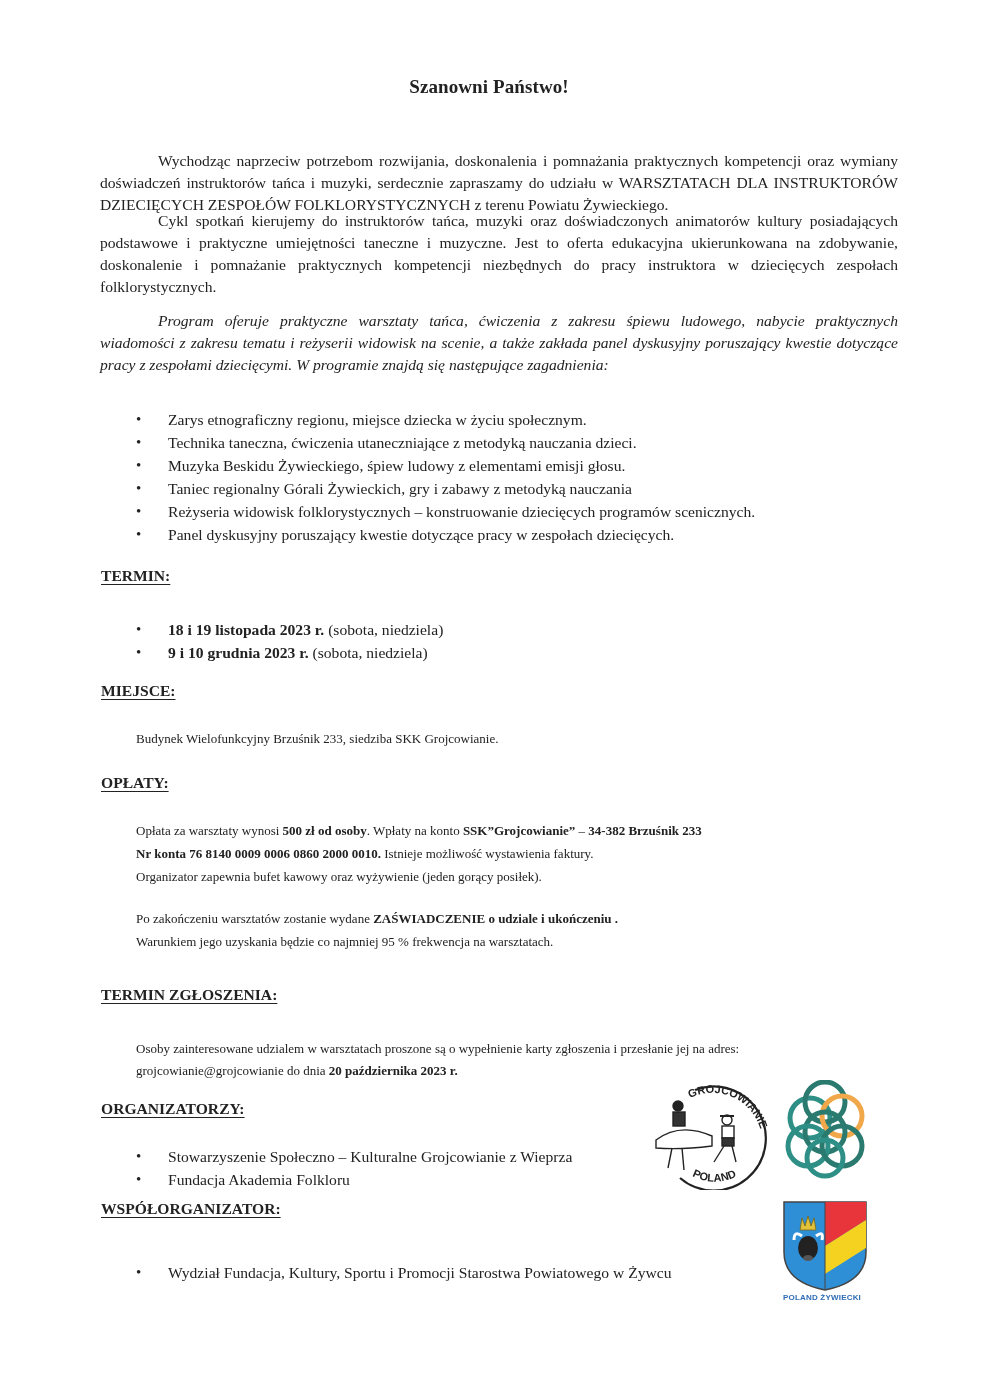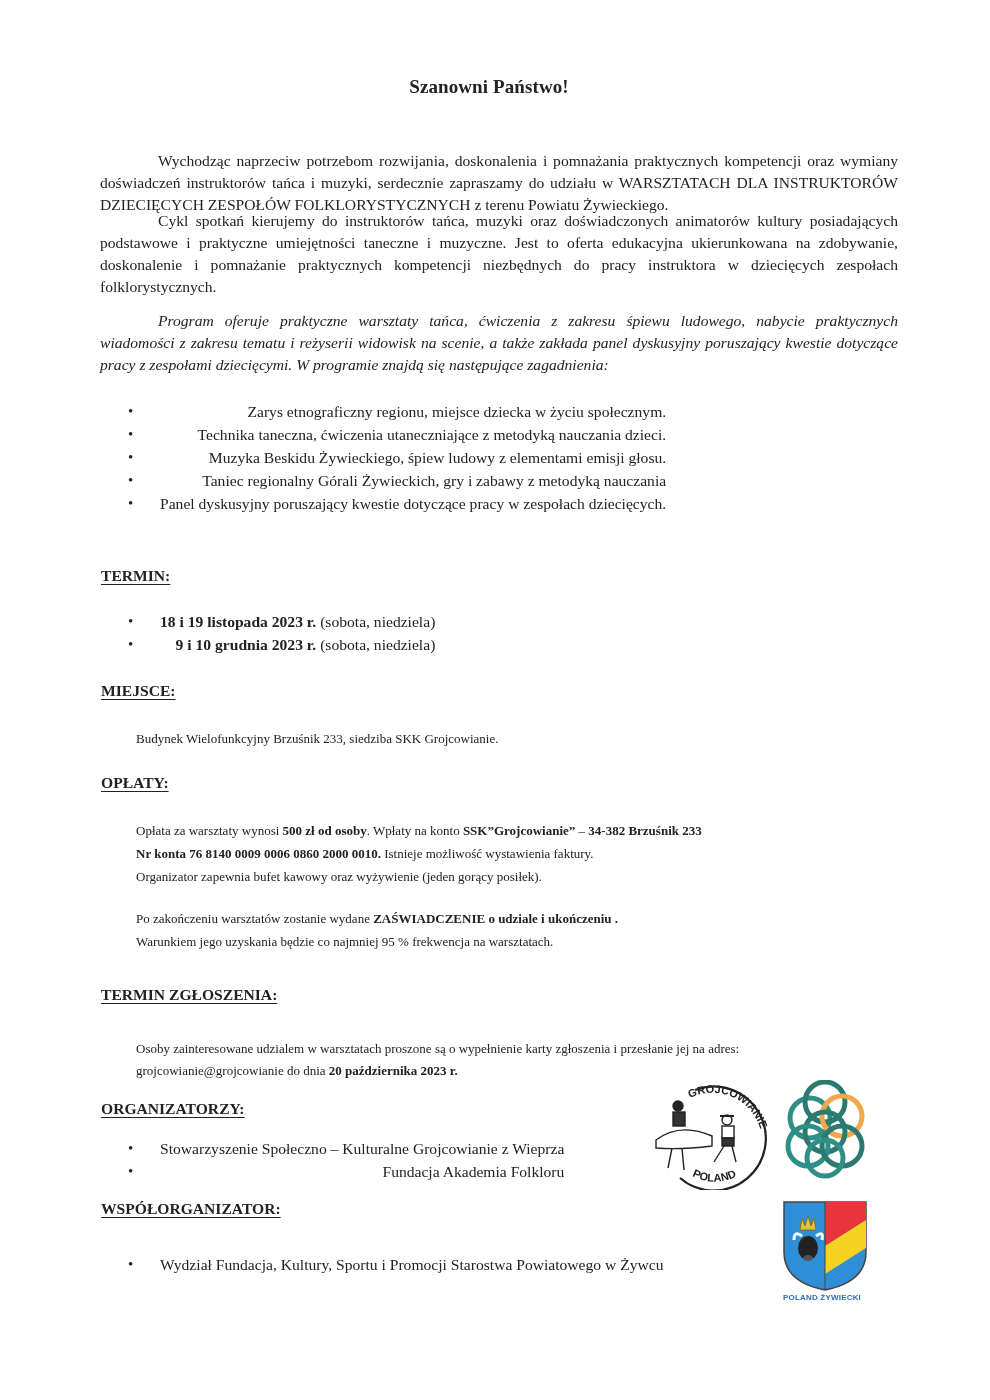--- a/index.html
+++ b/index.html
@@ -6,22 +6,22 @@
   body { width:990px; height:1400px; position:relative; overflow:hidden;
          font-family:"Liberation Serif", serif; color:#222; }
   .page { position:absolute; left:0; top:0; width:990px; height:1400px; }
   .title { position:absolute; left:0; width:978px; top:76px; text-align:center;
            font-size:19px; font-weight:bold; letter-spacing:0.1px; }
   .para { position:absolute; left:100px; width:798px; font-size:15.6px; line-height:22px;
           text-align:justify; }
   .para .indent { display:inline-block; width:58px; }
   .heading { position:absolute; left:101px; font-size:15.6px; font-weight:bold;
              text-decoration:underline; text-underline-offset:3px; }
-  ul.bullets { position:absolute; left:100px; margin:0; padding:0; list-style:none;
-               font-size:15.6px; line-height:23px;text-align:right; }
+  ul.bullets { position:absolute; left:100px; margin:8px; padding:0; list-style:none;
+               font-size:15.6px; line-height:23px; }
   ul.bullets li { position:relative; padding-left:60px; white-space:nowrap; }
   ul.bullets li::before { content:"•"; position:absolute; left:28px; top:0; font-size:15px; }
   .line { position:absolute; left:92px; font-size:13px; white-space:nowrap; line-height:22px;margin-left:44px; }
   b { font-weight:bold; }
   .logo { position:absolute; }
   .logo-caption { position:absolute; left:770px; top:1293px; width:104px; text-align:center;
                   font-family:"Liberation Sans", sans-serif; font-weight:bold; font-size:8px;
                   color:#2f6db5; letter-spacing:0.2px; }
 </style>
 </head>
@@ -33,20 +33,21 @@
 
   <div class="para" style="top:122px;margin-top:28px;"><span class="indent"></span><span>Wychodząc naprzeciw potrzebom rozwijania, doskonalenia i pomnażania praktycznych kompetencji oraz wymiany doświadczeń instruktorów tańca i muzyki, serdecznie zapraszamy do udziału w WARSZTATACH DLA INSTRUKTORÓW DZIECIĘCYCH ZESPOŁÓW FOLKLORYSTYCZNYCH z terenu Powiatu Żywieckiego.</span></div>
   <div class="para" style="top:210px;"><span class="indent"></span><span>Cykl spotkań kierujemy do instruktorów tańca, muzyki oraz doświadczonych animatorów kultury posiadających podstawowe i praktyczne umiejętności taneczne i muzyczne. Jest to oferta edukacyjna ukierunkowana na zdobywanie, doskonalenie i pomnażanie praktycznych kompetencji niezbędnych do pracy instruktora w dziecięcych zespołach folklorystycznych.</span></div>
   <div class="para" style="top:310px;font-style:italic;"><span class="indent"></span><span>Program oferuje praktyczne warsztaty tańca, ćwiczenia z zakresu śpiewu ludowego, nabycie praktycznych wiadomości z zakresu tematu i reżyserii widowisk na scenie, a także zakłada panel dyskusyjny poruszający kwestie dotyczące pracy z zespołami dziecięcymi. W programie znajdą się następujące zagadnienia:</span></div>
 
   <ul class="bullets" style="top:400px;">
     <li>Zarys etnograficzny regionu, miejsce dziecka w życiu społecznym.</li>
     <li>Technika taneczna, ćwiczenia utaneczniające z metodyką nauczania dzieci.</li>
     <li>Muzyka Beskidu Żywieckiego, śpiew ludowy z elementami emisji głosu.</li>
     <li>Taniec regionalny Górali Żywieckich, gry i zabawy z metodyką nauczania</li>
+    <li>Reżyseria widowisk folklorystycznych – konstruowanie dziecięcych programów scenicznych.</li>
     <li>Panel dyskusyjny poruszający kwestie dotyczące pracy w zespołach dziecięcych.</li>
   </ul>
 
   <div class="heading" style="top:567px;">TERMIN:</div>
   <ul class="bullets" style="top:610px;">
     <li><b>18 i 19 listopada 2023 r.</b><span> (sobota, niedziela)</span></li>
     <li><b>9 i 10 grudnia 2023 r.</b><span> (sobota, niedziela)</span></li>
   </ul>
 
   <div class="heading" style="top:682px;">MIEJSCE:</div>

